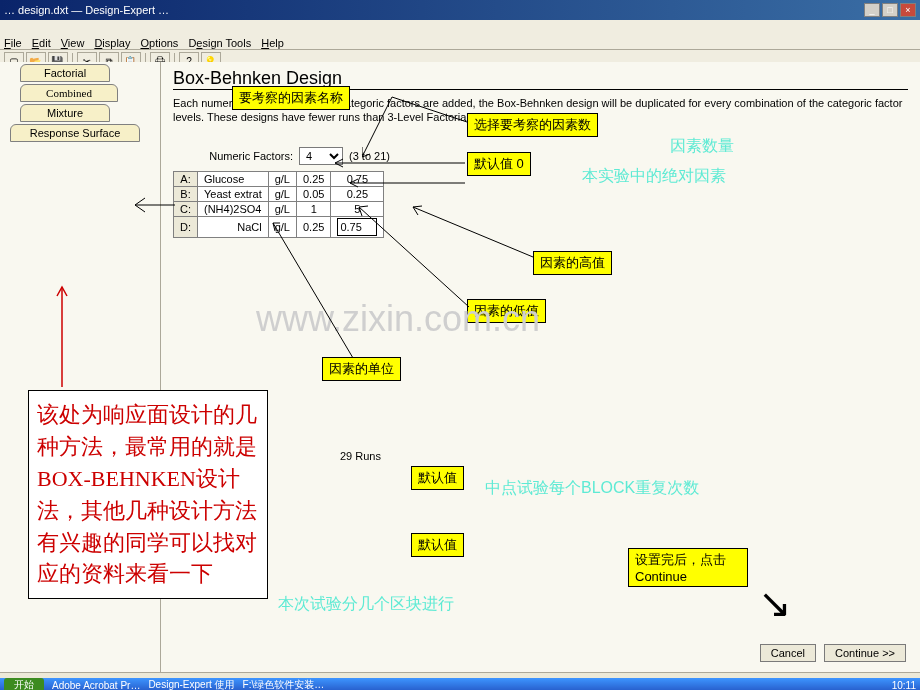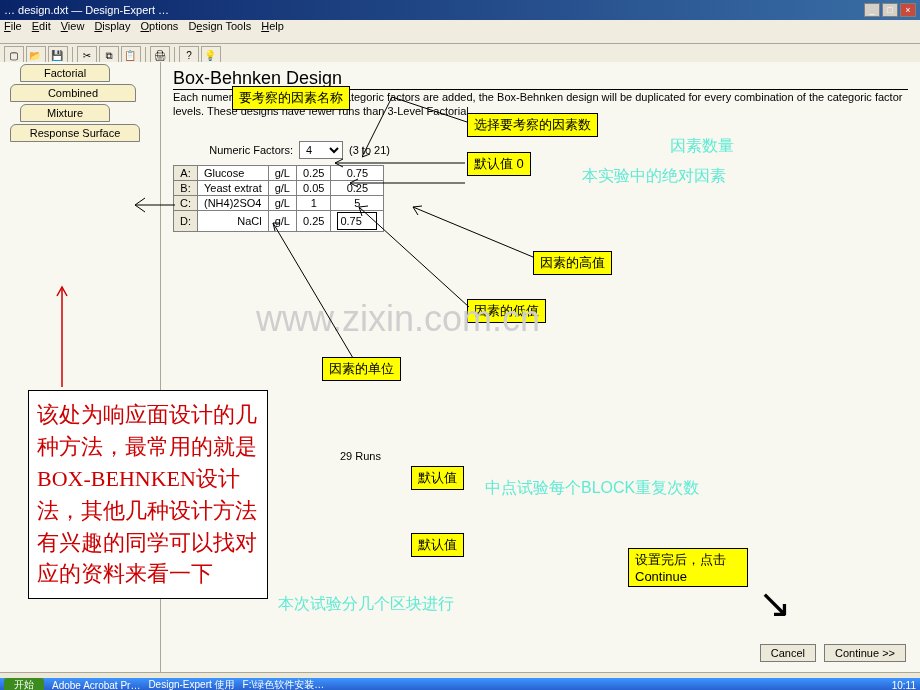--- a/index.html
+++ b/index.html
@@ -2,37 +2,37 @@
 <html><head>
 <meta charset="utf-8">
 <style>
 * { box-sizing: border-box; margin: 0; padding: 0; }
 body { font-family: "Microsoft Sans Serif", Arial, sans-serif; font-size: 11px; background: #3a6ea5; width: 920px; height: 690px; overflow: hidden; position: relative; }
 .titlebar { height: 20px; background: linear-gradient(to right, #0a246a, #3a6ea5); color: #fff; display: flex; align-items: center; padding: 0 4px; font-size: 11px; }
 .titlebar .caption { flex: 1; }
 .winctl { display: flex; gap: 2px; }
 .winctl div { width: 16px; height: 14px; background: #d4d0c8; border: 1px solid #808080; font-size: 9px; text-align: center; line-height: 12px; }
 .winctl .close { background: #c74a3c; color: #fff; }
-.menubar { height: 24px; background: #f0ede0; border-bottom: 1px solid #aca899; display: flex; align-items: flex-start; padding: 0 4px; gap: 10px; font-size: 11px; }
+.menubar { height: 30px; background: #f0ede0; border-bottom: 1px solid #aca899; display: flex; align-items: flex-end; padding: 0 4px; gap: 10px; font-size: 11px; }
 .menubar span u { text-decoration: underline; }
 .toolbar { height: 24px; background: #f0ede0; border-bottom: 1px solid #aca899; display: flex; align-items: center; padding: 0 4px; gap: 2px; }
 .tbtn { width: 20px; height: 20px; border: 1px solid #aca899; background: #f0ede0; display: flex; align-items: center; justify-content: center; font-size: 10px; }
 .sep { width: 1px; height: 18px; background: #aca899; margin: 0 2px; }
 .workspace { position: absolute; top: 62px; left: 0; right: 0; bottom: 18px; background: #f9f8f0; display: flex; }
 .leftpane { width: 160px; position: relative; }
 .tabstack { position: relative; }
 .foldertab { background: #f7f0c8; border: 1px solid #808080; border-radius: 6px 6px 0 0; padding: 2px 8px; font-size: 11px; margin-left: 20px; margin-top: 2px; width: 90px; text-align: center; }
-.foldertab.t2 { margin-left: 10px; width: 126px; }
+.foldertab.t2 { width: 98px; font-family: Liberation Serif, serif; }
 .foldertab.t3 { margin-left: 20px; width: 90px; }
 .foldertab.t4 { margin-left: 10px; width: 130px; }
 .dlist { background: #f7f0c8; border: 1px solid #000; margin: 8px 12px; padding: 0; font-size: 11px; }
 .dlist div { padding: 1px 4px; }
 .dlist .sel { background: #0a246a; color: #fff; }
 .mainpane { flex: 1; position: relative; background: #f9f8f0; border-left: 1px solid #aca899; padding: 6px 12px; }
-.pagetitle { font-family: Arial; font-size: 18px; font-weight: normal; border-bottom: 1px solid #000; margin-bottom: 0; }
+.pagetitle { font-family: Arial; font-size: 18px; font-weight: normal; border-bottom: 1px solid #000; margin-bottom: 6px; }
 .intro { font-size: 11px; line-height: 1.3; color: #000; }
 .ctrlrow { display: flex; align-items: center; gap: 6px; margin: 4px 0; font-size: 11px; }
 .ctrlrow label { width: 120px; text-align: right; }
 select, input[type=text] { font-size: 11px; border: 1px solid #7a7a7a; background: #fff; height: 18px; padding: 0 2px; }
 .fgrid { margin-top: 6px; border-collapse: collapse; font-size: 11px; }
 .fgrid th, .fgrid td { border: 1px solid #808080; padding: 1px 6px; background: #fff; text-align: center; }
 .fgrid th { background: #ece9d8; font-weight: normal; }
 .fgrid .rowhead { background: #ece9d8; width: 18px; }
 .callout { position: absolute; background: #ffff00; border: 1px solid #000; padding: 2px 6px; font-size: 13px; }
 .graytxt { position: absolute; color: #5eead4; font-family: Liberation Sans, sans-serif; font-size: 16px; }

